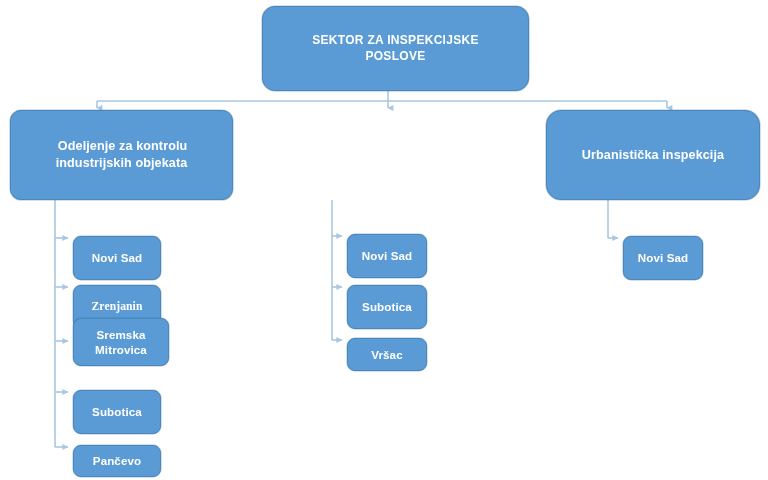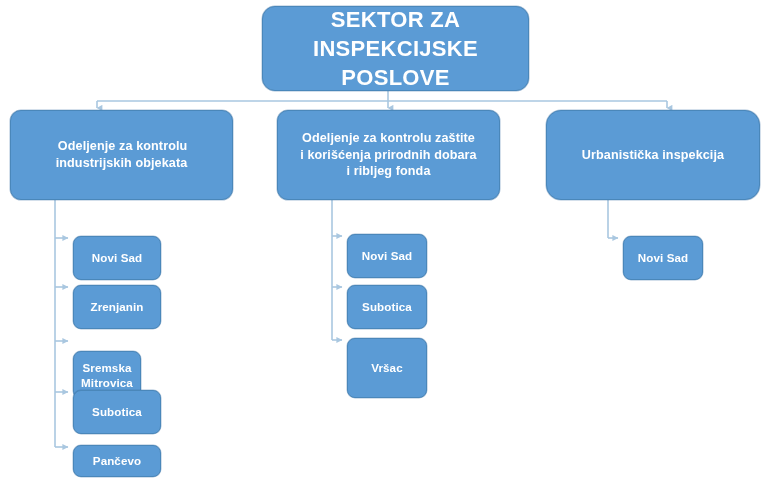--- a/index.html
+++ b/index.html
@@ -33,21 +33,21 @@
     display: flex;
     align-items: center;
     justify-content: center;
     text-align: center;
     line-height: 1.32;
     font-weight: bold;
     letter-spacing: 0.1px;
     box-shadow: 0 0 0 0.5px rgba(58,110,165,0.45);
   }
   .node-root {
-    font-size: 22px;
+    font-size: 12px;
     letter-spacing: 0.3px;
     border-radius: 13px;
   }
   .node-dept {
     font-size: 12.6px;
   }
   .node-leaf {
     font-size: 11.6px;
     border-radius: 8px;
     margin-top: 20px;
@@ -105,46 +105,41 @@
 POSLOVE</span>
   </div>
 
   <div class="node node-dept" style="left:10px;top:110px;width:223px;height:90px;text-align:right;">
     <span class="node-label">Odeljenje za kontrolu
 industrijskih objekata</span>
   </div>
   <div class="node node-leaf" style="left:73px;top:216px;width:88px;height:44px;">
     <span class="node-label">Novi Sad</span>
   </div>
-  <div class="node node-leaf" style="left:73px;top:265px;width:88px;height:44px;">
+  <div class="node node-leaf" style="left:73px;top:265px;width:88px;height:44px;font-family:Liberation Serif, serif;">
     <span class="node-label">Zrenjanin</span>
   </div>
-  <div class="node node-leaf" style="left:73px;top:331px;width:68px;height:48px;text-align:center;">
+  <div class="node node-leaf" style="left:73px;top:298px;width:96px;height:48px;text-align:center;">
     <span class="node-label">Sremska
 Mitrovica</span>
   </div>
   <div class="node node-leaf" style="left:73px;top:370px;width:88px;height:44px;">
     <span class="node-label">Subotica</span>
   </div>
   <div class="node node-leaf" style="left:73px;top:425px;width:88px;height:32px;">
     <span class="node-label">Pančevo</span>
   </div>
 
-  <div class="node node-dept" style="left:277px;top:110px;width:223px;height:90px;">
-    <span class="node-label">Odeljenje za kontrolu zaštite
-i korišćenja prirodnih dobara
-i ribljeg fonda</span>
-  </div>
   <div class="node node-leaf" style="left:347px;top:214px;width:80px;height:44px;">
     <span class="node-label">Novi Sad</span>
   </div>
   <div class="node node-leaf" style="left:347px;top:265px;width:80px;height:44px;">
     <span class="node-label">Subotica</span>
   </div>
-  <div class="node node-leaf" style="left:347px;top:318px;width:80px;height:60px;">
+  <div class="node node-leaf" style="left:347px;top:318px;width:80px;height:33px;">
     <span class="node-label">Vršac</span>
   </div>
 
   <div class="node node-dept" style="left:546px;top:110px;width:214px;height:90px;border-radius:15px;">
     <span class="node-label">Urbanistička inspekcija</span>
   </div>
   <div class="node node-leaf" style="left:623px;top:216px;width:80px;height:44px;">
     <span class="node-label">Novi Sad</span>
   </div>
 

